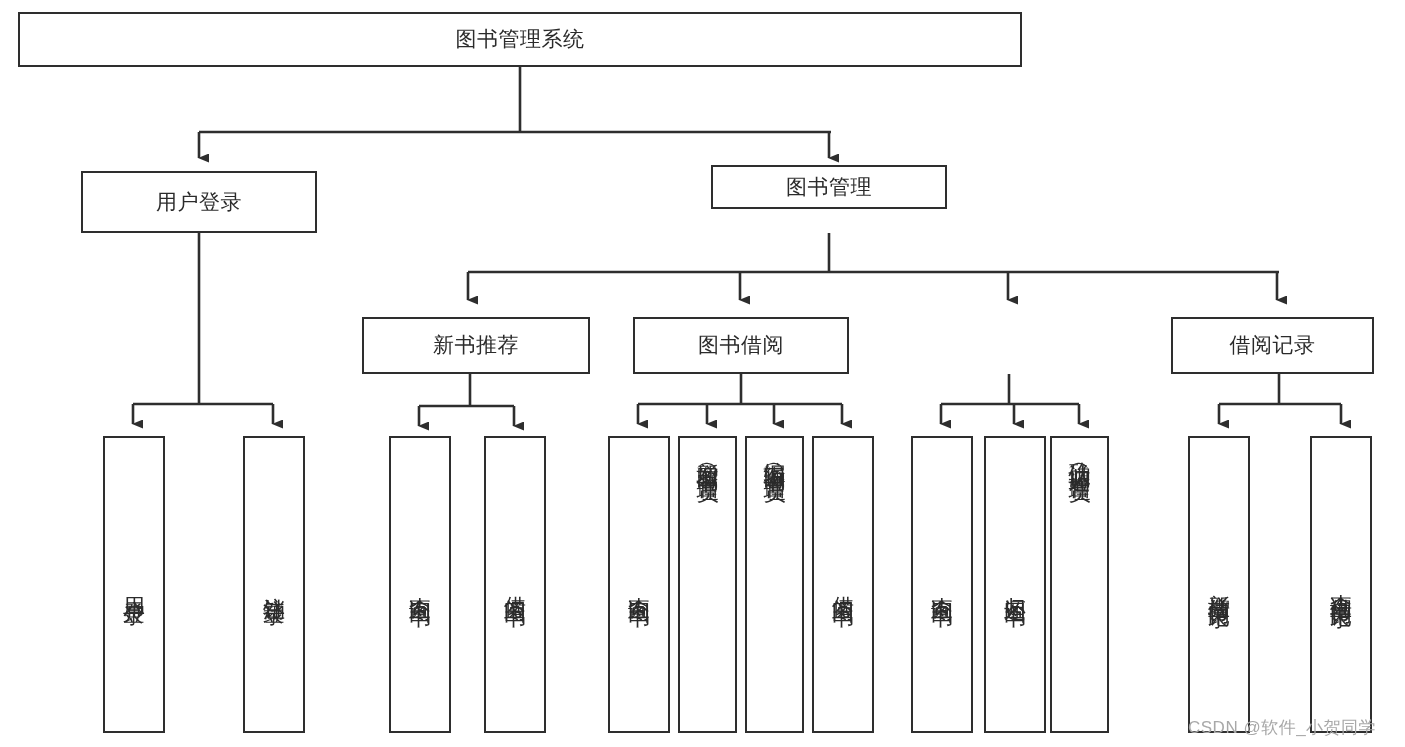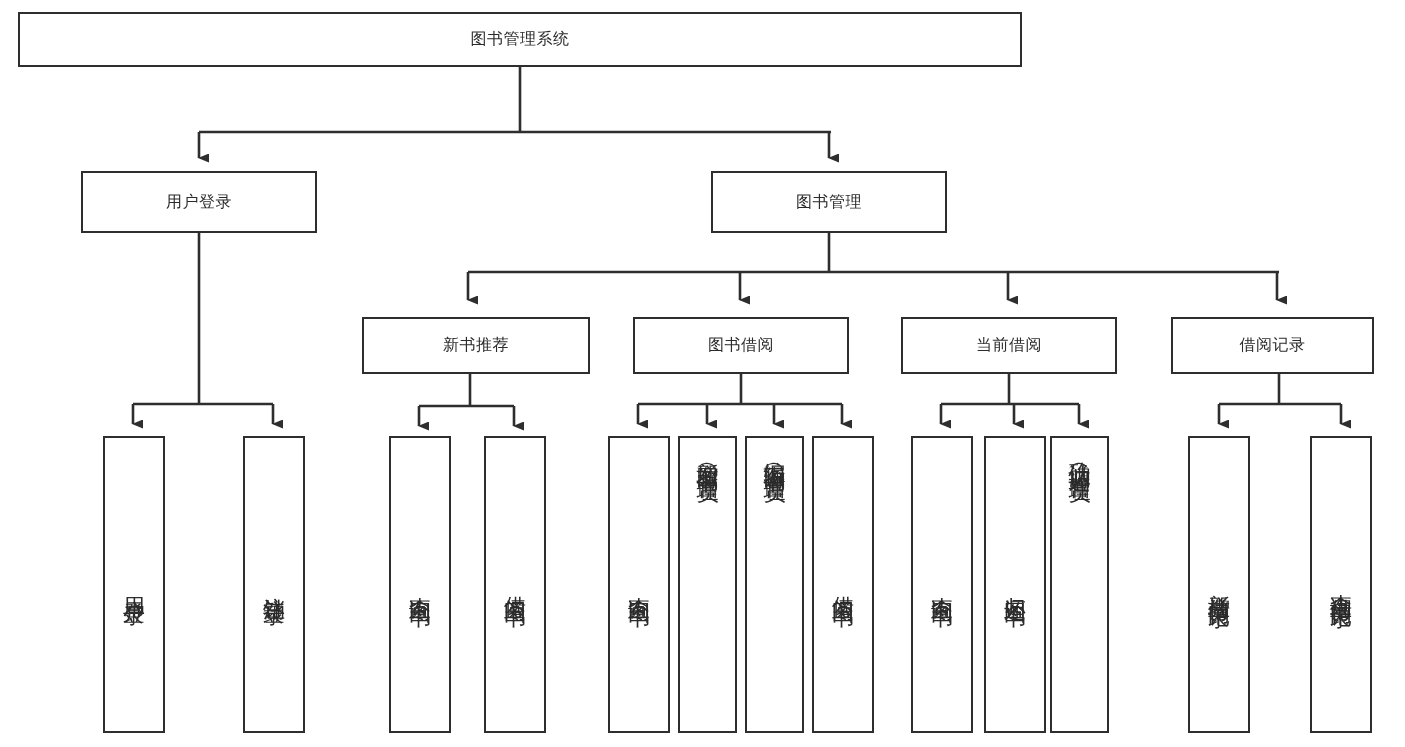--- a/index.html
+++ b/index.html
@@ -39,21 +39,21 @@
     color: #2b2b2b;
   }
   .node .label {
     display: block;
     text-align: center;
     line-height: 1.18;
     letter-spacing: 0.5px;
   }
   .node.horiz .label {
     writing-mode: horizontal-tb;
-    font-size: 16px;
+    font-size: 21px;
   }
   .node.vert {
     align-items: flex-start;
     justify-content: center;
     padding-top: 6px;
   }
   .node.vert .label {
     writing-mode: vertical-rl;
     text-orientation: upright;
     font-size: 22px;
@@ -131,33 +131,30 @@
     </g>
   </svg>
 
   <div class="node horiz" style="left:18px; top:12px; width:1004px; height:55px;">
     <span class="label">图书管理系统</span>
   </div>
 
   <div class="node horiz" style="left:81px; top:171px; width:236px; height:62px;">
     <span class="label">用户登录</span>
   </div>
-  <div class="node horiz" style="left:711px; top:171px; width:236px; height:62px;">
+  <div class="node horiz" style="left:711px; top:165px; width:236px; height:44px;">
     <span class="label">图书管理</span>
   </div>
 
   <div class="node horiz" style="left:362px; top:317px; width:228px; height:57px;">
     <span class="label">新书推荐</span>
   </div>
   <div class="node horiz" style="left:633px; top:317px; width:216px; height:57px;">
     <span class="label">图书借阅</span>
   </div>
-  <div class="node horiz" style="left:901px; top:317px; width:216px; height:57px;">
-    <span class="label">当前借阅</span>
-  </div>
   <div class="node horiz" style="left:1171px; top:317px; width:203px; height:57px;">
     <span class="label">借阅记录</span>
   </div>
 
   <div class="node vert centered" style="left:103px; top:436px; width:62px; height:297px;">
     <span class="label">用户登录</span>
   </div>
   <div class="node vert centered" style="left:243px; top:436px; width:62px; height:297px;">
     <span class="label">注销登录</span>
   </div>
@@ -192,14 +189,15 @@
     <span class="label">确认归还（管理员）</span>
   </div>
 
   <div class="node vert centered" style="left:1188px; top:436px; width:62px; height:297px;">
     <span class="label">新增借阅记录</span>
   </div>
   <div class="node vert centered" style="left:1310px; top:436px; width:62px; height:297px;">
     <span class="label">查询借阅记录</span>
   </div>
 
+  <div class="watermark">CSDN @软件_小贺同学</div>
 
 </div>
 
 </body></html>

